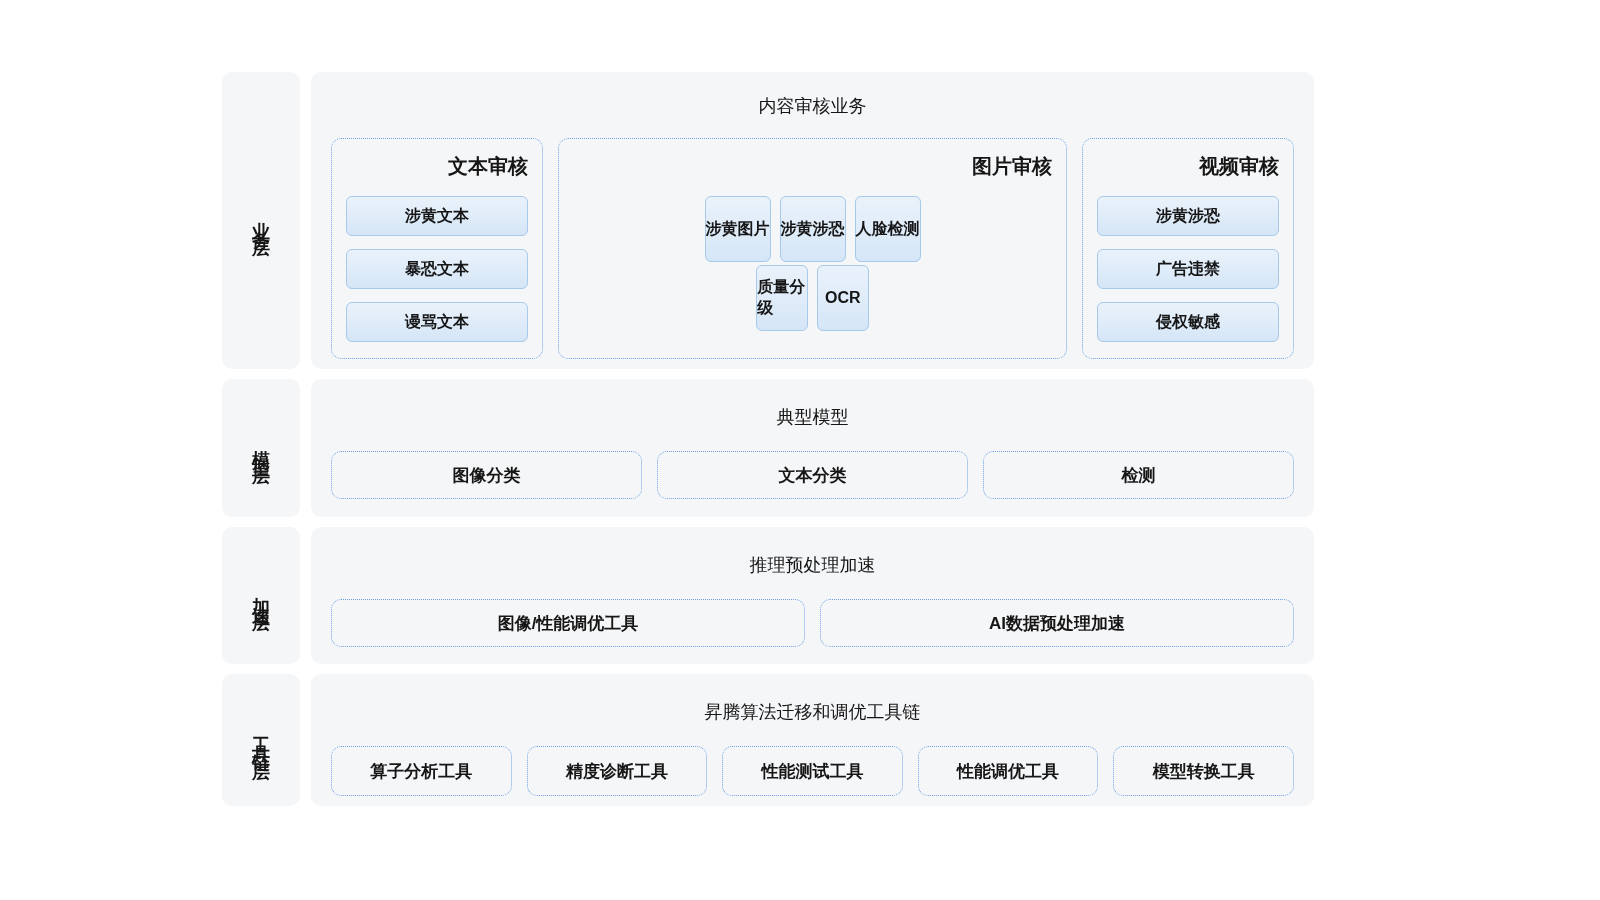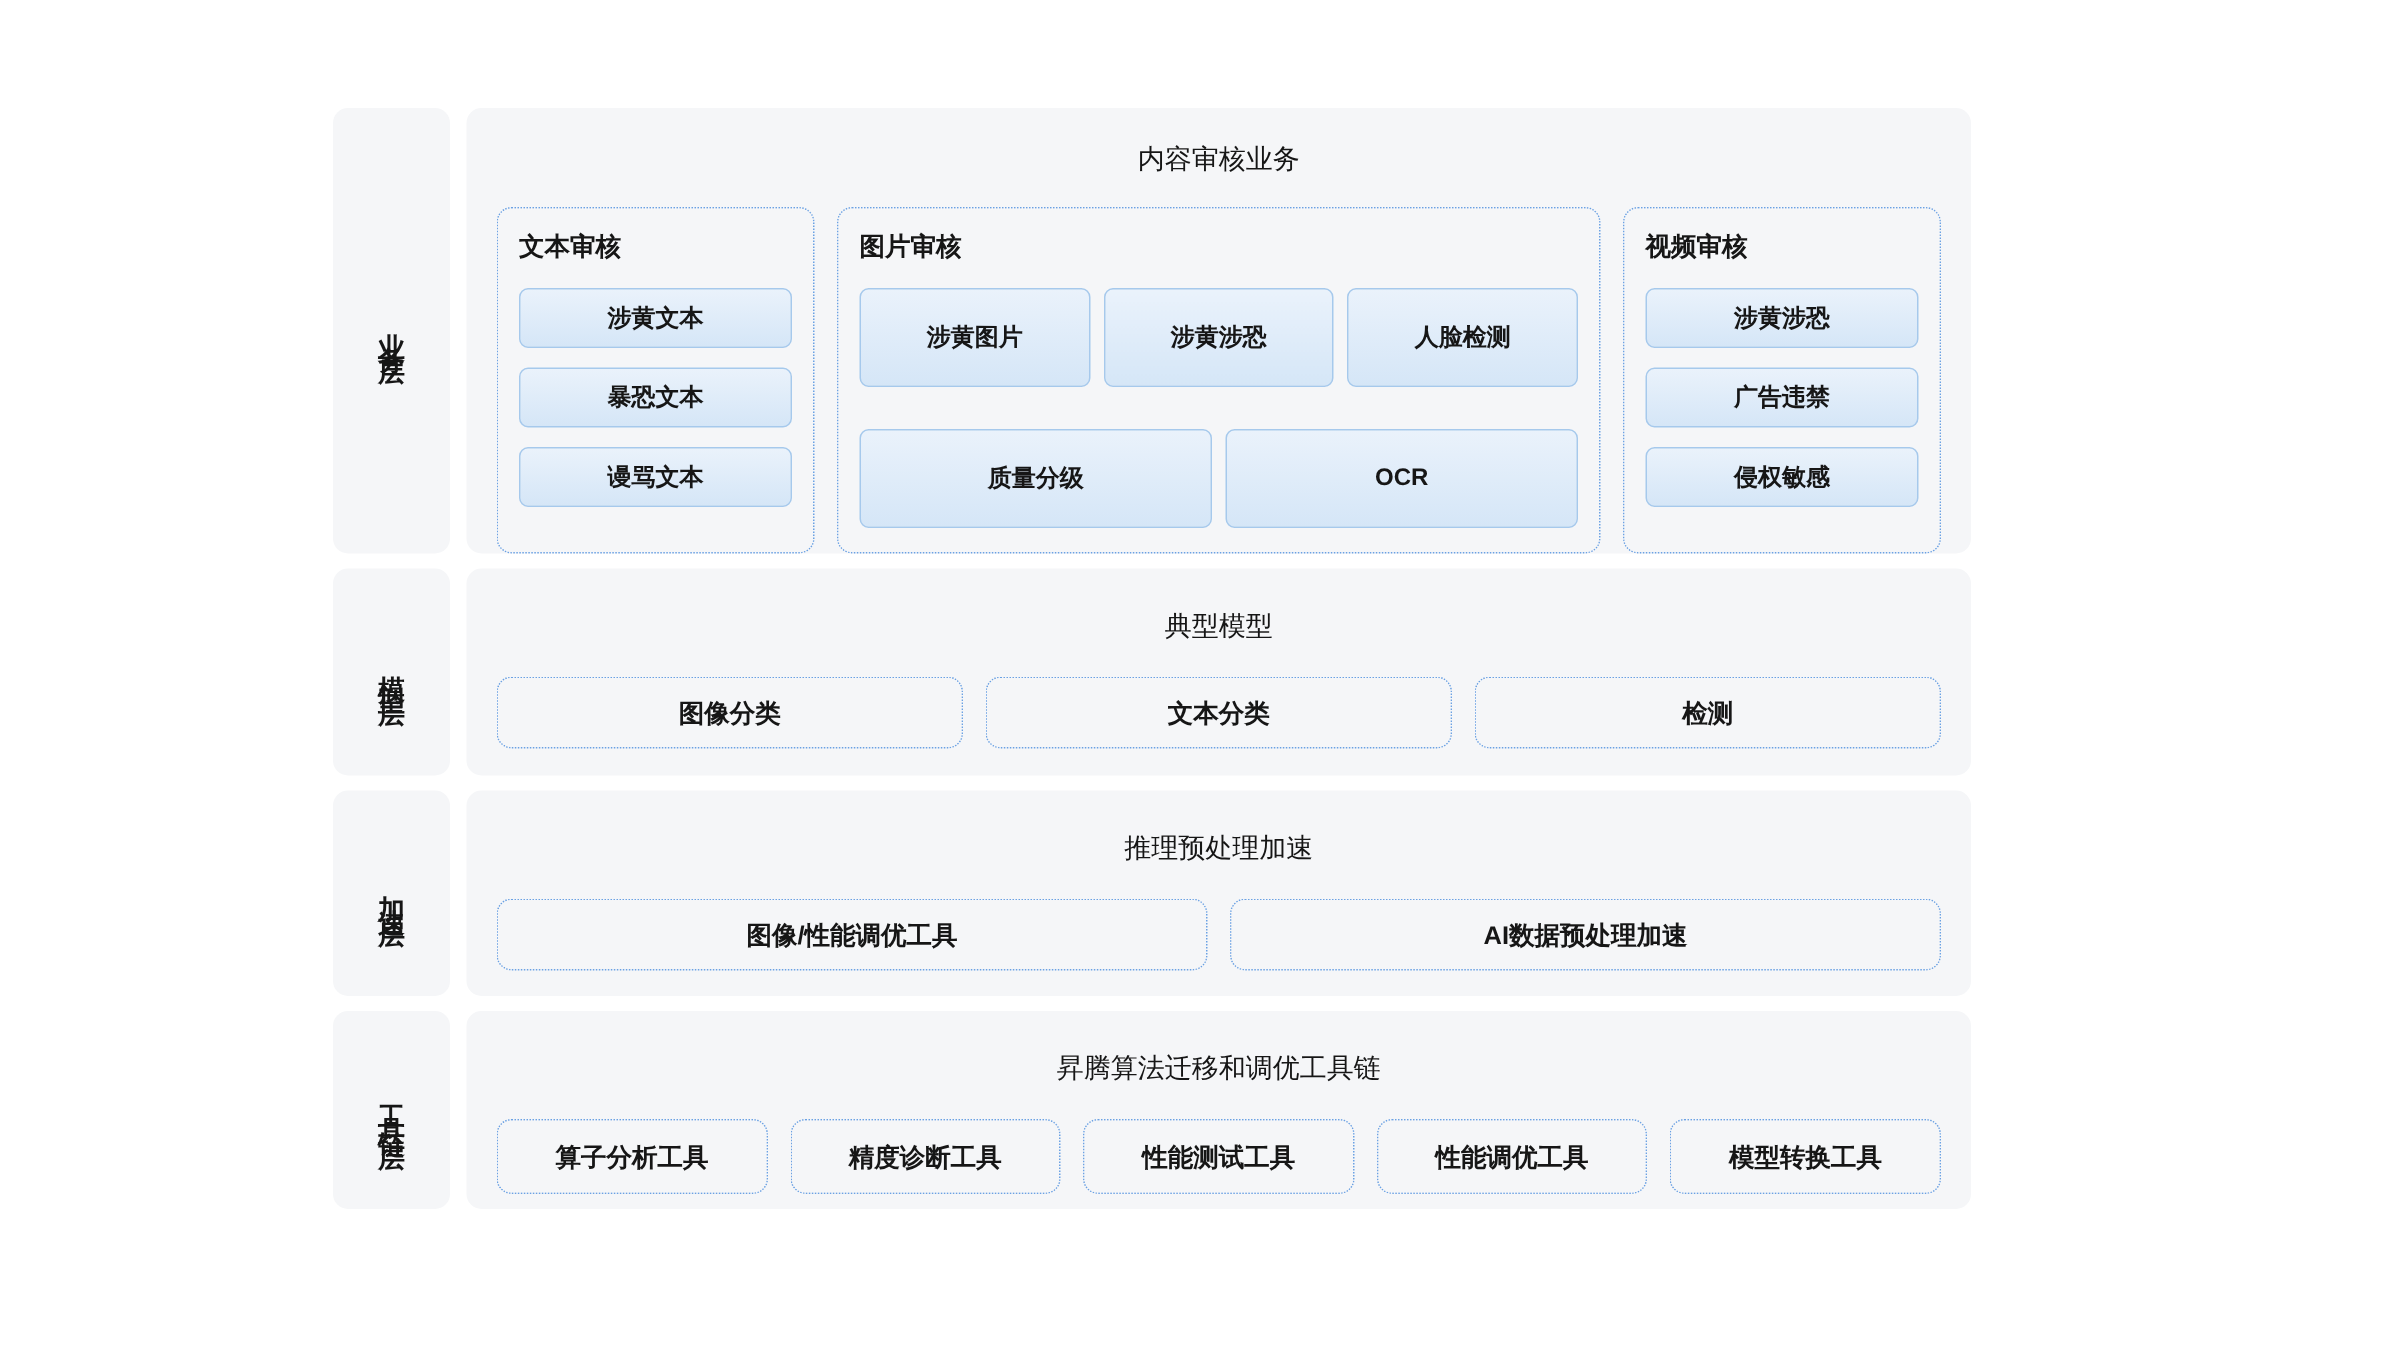--- a/index.html
+++ b/index.html
@@ -33,32 +33,32 @@
   
   .groups{display:flex;gap:15px;flex:1;}
   .group{
     border:1.5px dotted #6ba1e3;border-radius:10px;
     box-sizing:border-box;display:flex;flex-direction:column;
     padding:14px 14px 16px;
   }
   .group-fixed{flex:0 0 212px;}
   .group-wide{flex:1;}
   .group-title{
-    text-align:left;font-size:17px;font-weight:700;
+    text-align:right;font-size:20px;font-weight:700;
     margin-bottom:16px;
   }
   .chip{
     border:1px solid #a6c9ec;border-radius:6px;
     background:linear-gradient(180deg,#eaf2fb 0%,#d5e6f7 100%);
     display:flex;align-items:center;justify-content:center;
     font-size:16px;font-weight:600;box-sizing:border-box;
   }
   .chip-col{display:flex;flex-direction:column;gap:13px;}
   .chip-col .chip{height:40px;text-align:center;}
-  .chip-rows{display:flex;flex-direction:column;gap:28px;}
+  .chip-rows{display:flex;flex-direction:column;gap:3px;align-items:center;}
   .chip-row{display:flex;gap:9px;}
   .chip-row .chip{flex:1;height:66px;}
   
   .boxes{display:flex;gap:15px;flex:0 0 auto;}
   .dbox{
     flex:1;border:1.5px dotted #6ba1e3;border-radius:10px;
     display:flex;align-items:center;justify-content:center;
     font-size:17px;font-weight:700;box-sizing:border-box;
   }
   .band-models .dbox,.band-accel .dbox{height:48px;}

